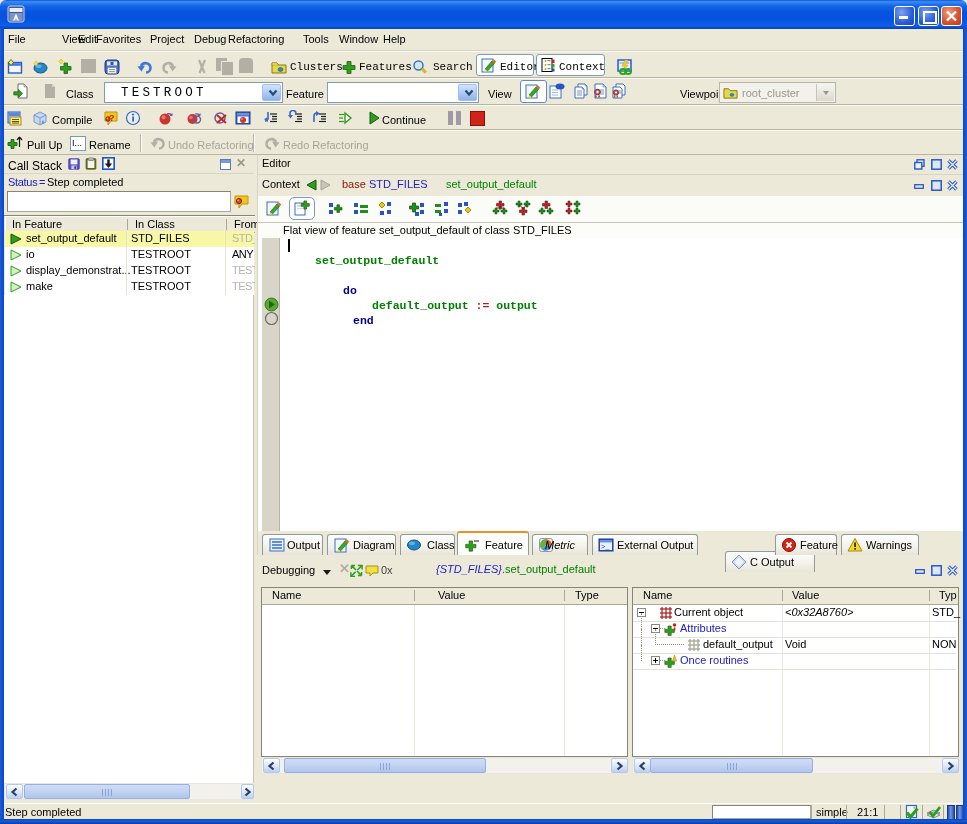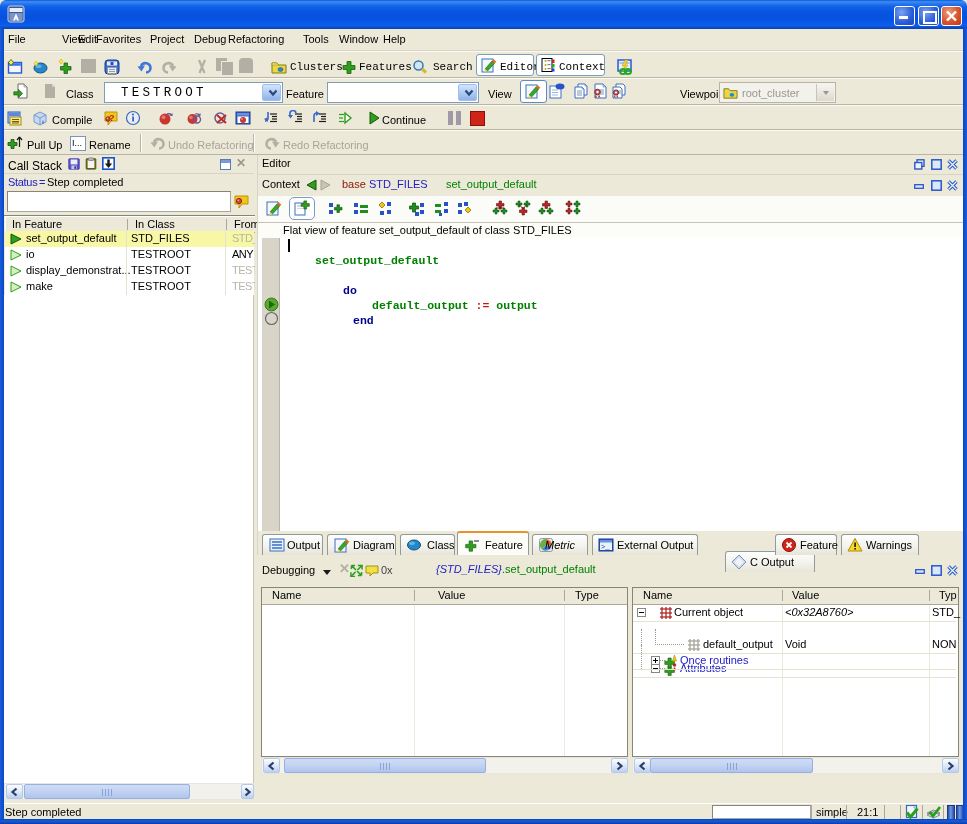--- a/index.html
+++ b/index.html
@@ -777,21 +777,21 @@
                 <line x1="1" y1="11" x2="13" y2="11"></line>
                 <line x1="3" y1="1" x2="3" y2="13"></line>
                 <line x1="7" y1="1" x2="7" y2="13"></line>
                 <line x1="11" y1="1" x2="11" y2="13"></line>
               </g>
             </svg>
           <span style="position:absolute;left:41px;top:1px;">Current object</span>
           <span style="position:absolute;left:152px;top:1px;font-style:italic;">&lt;0x32A8760&gt;</span>
           <span style="position:absolute;left:299px;top:1px;">STD_</span>
         </div>
-        <div style="position:absolute;left:0;top:33px;width:323px;height:16px;border-bottom:1px solid #e4e2d0;margin-top:40px;">
+        <div style="position:absolute;left:0;top:33px;width:323px;height:16px;border-bottom:1px solid #e4e2d0;">
           <div style="position:absolute;left:8px;top:-8px;width:1px;height:16px;border-left:1px dotted #9a968a;"></div>
           <div style="position:absolute;left:18px;top:3px;width:9px;height:9px;border:1px solid #888;background:#fff;box-sizing:border-box;">
               <div style="position:absolute;left:1px;top:3px;width:5px;height:1px;background:#000;"></div>
             </div>
           <div style="position:absolute;left:27px;top:7px;width:5px;height:1px;border-top:1px dotted #9a968a;"></div>
           <svg style="position:absolute;left:31px;top:1px;width:14px;height:14px;" viewBox="0 0 14 14">
               <path d="M5 3h4v4h4v4H9v4H5v-4H1V7h4z" fill="#2f9e1f" stroke="#14550c" stroke-width="0.7" transform="scale(0.8) translate(0,2)"></path>
               <circle cx="10.5" cy="3" r="1.8" fill="#c82818"></circle>
               <rect x="9.8" y="5.5" width="1.6" height="3" fill="#c82818"></rect>
             </svg>

